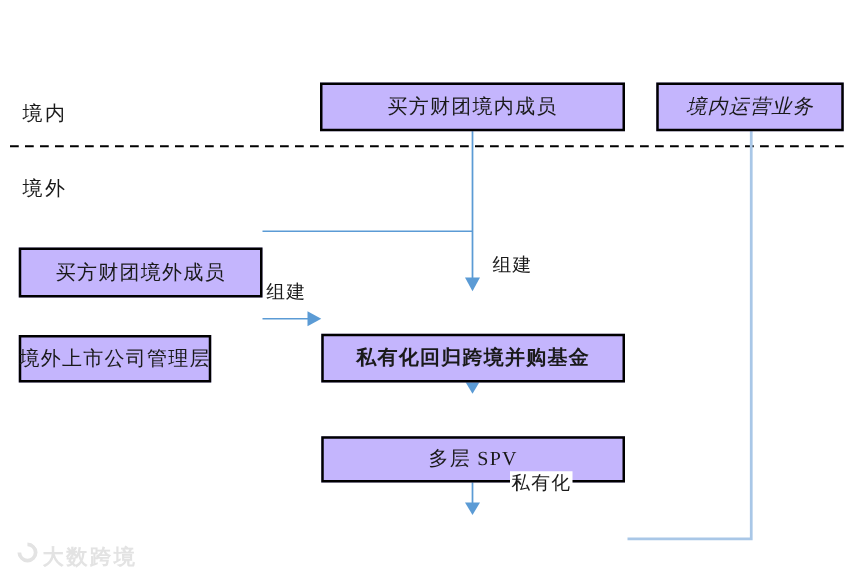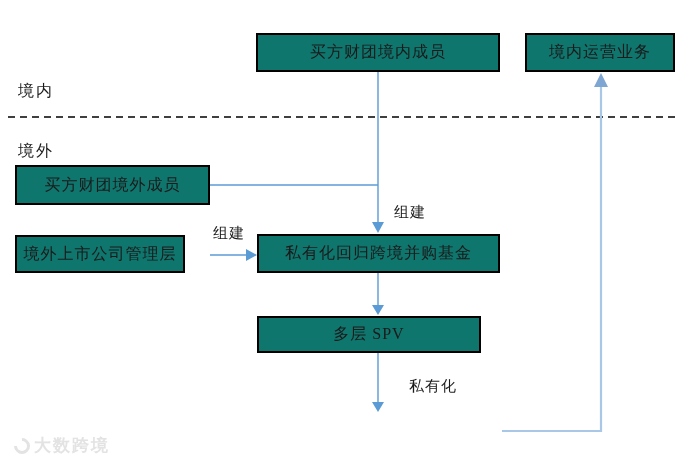--- a/index.html
+++ b/index.html
@@ -17,67 +17,67 @@
   }
   #connector-layer {
     position: absolute;
     left: 0; top: 0;
     width: 689px; height: 461px;
   }
   .node {
     position: absolute;
     box-sizing: border-box;
     border: 2px solid #000000;
-    background: #0f766e;
+    background: #c4b5fd;
     display: flex;
     align-items: center;
     justify-content: center;
     font-family: "Liberation Serif", serif;
     font-size: 16px;
     color: #1a1a1a;
     letter-spacing: 1px;
     white-space: nowrap;
+    margin-top: 33px;
   }
   .region-label {
     position: absolute;
     font-family: Liberation Serif, serif;
     font-size: 16px;
     color: #1a1a1a;
     letter-spacing: 2px;
   }
   .edge-label {
     position: absolute;
     font-family: Liberation Mono, monospace;
     font-size: 15px;
     color: #1a1a1a;
     letter-spacing: 1px;
     background: #ffffff;
     padding: 0 1px;
   }
   
   #node-buyer-domestic   { left: 256px; top: 33px;  width: 244px; height: 39px; }
-  #node-domestic-business{ left: 525px; top: 33px;  width: 150px; height: 39px; }
+  #node-domestic-business{ left: 525px; top: 33px;  width: 150px; height: 39px; font-style: italic; }
   #node-buyer-overseas   { left: 15px;  top: 165px; width: 195px; height: 40px; text-align: right; }
-  #node-management       { left: 15px;  top: 235px; width: 170px; height: 38px; }
-  #node-fund             { left: 257px; top: 234px; width: 243px; height: 39px; }
-  #node-spv              { left: 257px; top: 316px; width: 224px; height: 37px; }
+  #node-management       { left: 15px;  top: 235px; width: 154px; height: 38px; }
+  #node-fund             { left: 257px; top: 234px; width: 243px; height: 39px; font-weight: bold; }
+  #node-spv              { left: 257px; top: 316px; width: 243px; height: 37px; }
   #node-listed           { left: 255px; top: 413px; width: 247px; height: 39px; }
 
   #label-domestic { left: 18px; top: 81px; }
   #label-overseas { left: 18px; top: 141px; }
   #label-form-center { left: 393px; top: 203px; }
   #label-form-left   { left: 212px; top: 224px; }
   #label-privatization { left: 408px; top: 377px; }
 
   .watermark {
     position: absolute;
     left: 14px;
     top: 434px;
     display: flex;
-    align-items: center;
     gap: 4px;
     color: #e3e3e3;
     font-size: 17px;
     font-weight: bold;
     letter-spacing: 2px;
     user-select: none;
   }
   .watermark-logo {
     width: 16px;
     height: 16px;

